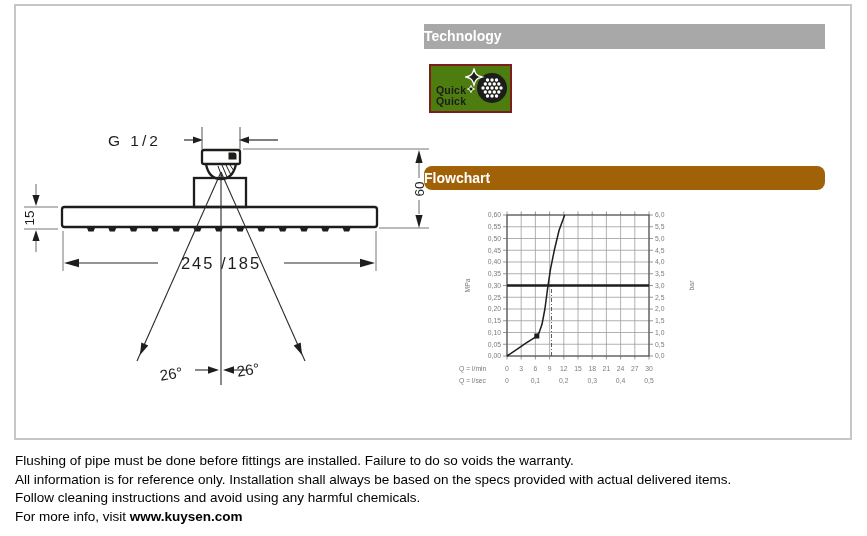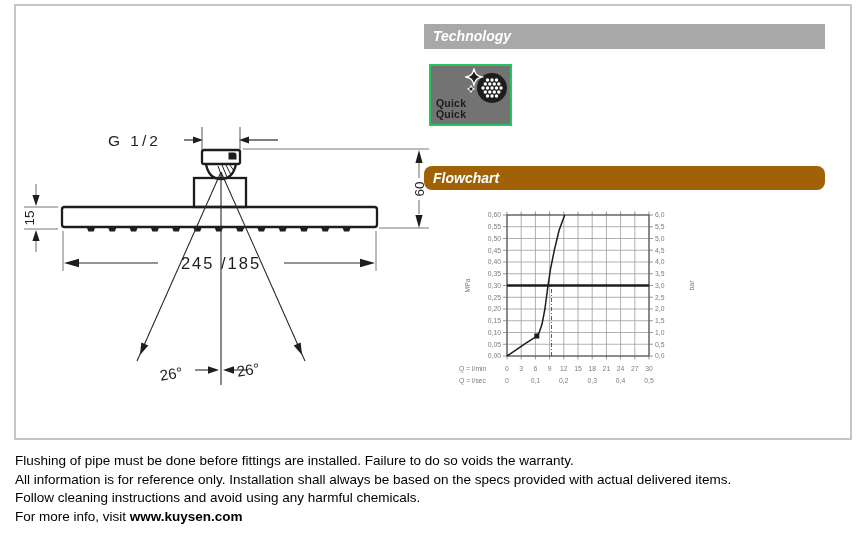--- a/index.html
+++ b/index.html
@@ -1,21 +1,21 @@
 <!DOCTYPE html>
 <html><head>
 <meta charset="utf-8">
 <style>
   html,body{margin:0;padding:0;}
   body{width:867px;height:536px;background:#fff;font-family:"Liberation Sans",sans-serif;position:relative;overflow:hidden;}
   .frame{position:absolute;left:14px;top:4px;width:838px;height:436px;border:2px solid #c6c6c6;box-sizing:border-box;background:#fff;}
-  .section-bar{position:absolute;left:424px;width:401px;background:#a8a8a8;color:#ffffff;font-weight:bold;font-size:14px;padding-left:9px;box-sizing:border-box;font-style:italic;}
+  .section-bar{position:absolute;left:424px;width:401px;background:#a8a8a8;color:#ffffff;font-weight:bold;font-size:14px;box-sizing:border-box;}
   #tech-bar{top:24px;height:25px;line-height:25px;}
   #flow-bar{top:166px;height:24px;line-height:24px;}
-  .badge{position:absolute;left:429px;top:64px;width:83px;height:62px;border:2px solid #22c55e;box-sizing:border-box;background:#737373;}
+  .badge{position:absolute;left:429px;top:64px;width:83px;height:49px;border:2px solid #7f1d1d;box-sizing:border-box;background:#4d7c0f;}
   .badge-text{position:absolute;left:5px;bottom:4px;font-size:10.5px;font-weight:bold;line-height:11px;color:#1d1d1b;letter-spacing:.2px;}
   .badge-text span{display:block;}
   .badge-icon{position:absolute;right:1px;top:2px;}
   .drawing{position:absolute;left:14px;top:120px;}
   .chart{position:absolute;left:450px;top:200px;}
   svg text{font-family:"Liberation Sans",sans-serif;}
   .footer{position:absolute;left:15px;top:452px;font-size:13.5px;line-height:18.5px;color:#000000;}
   .footer p{margin:0;}
 </style>
 </head>

